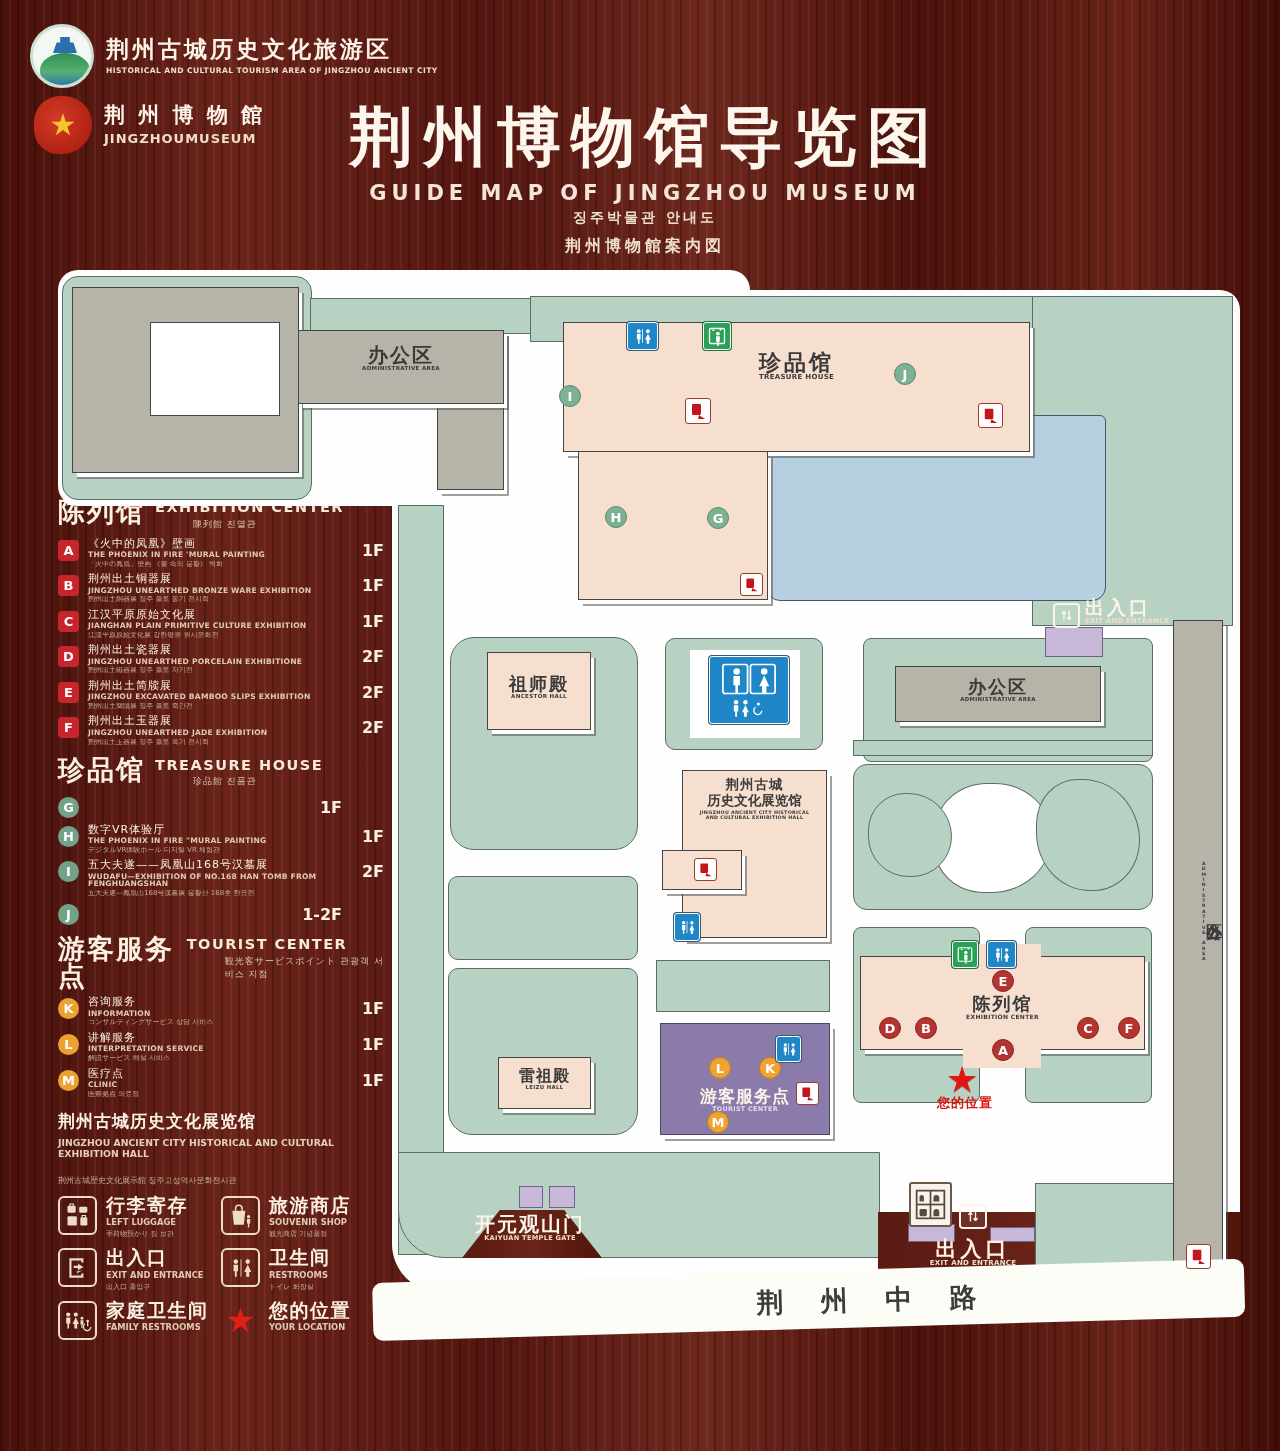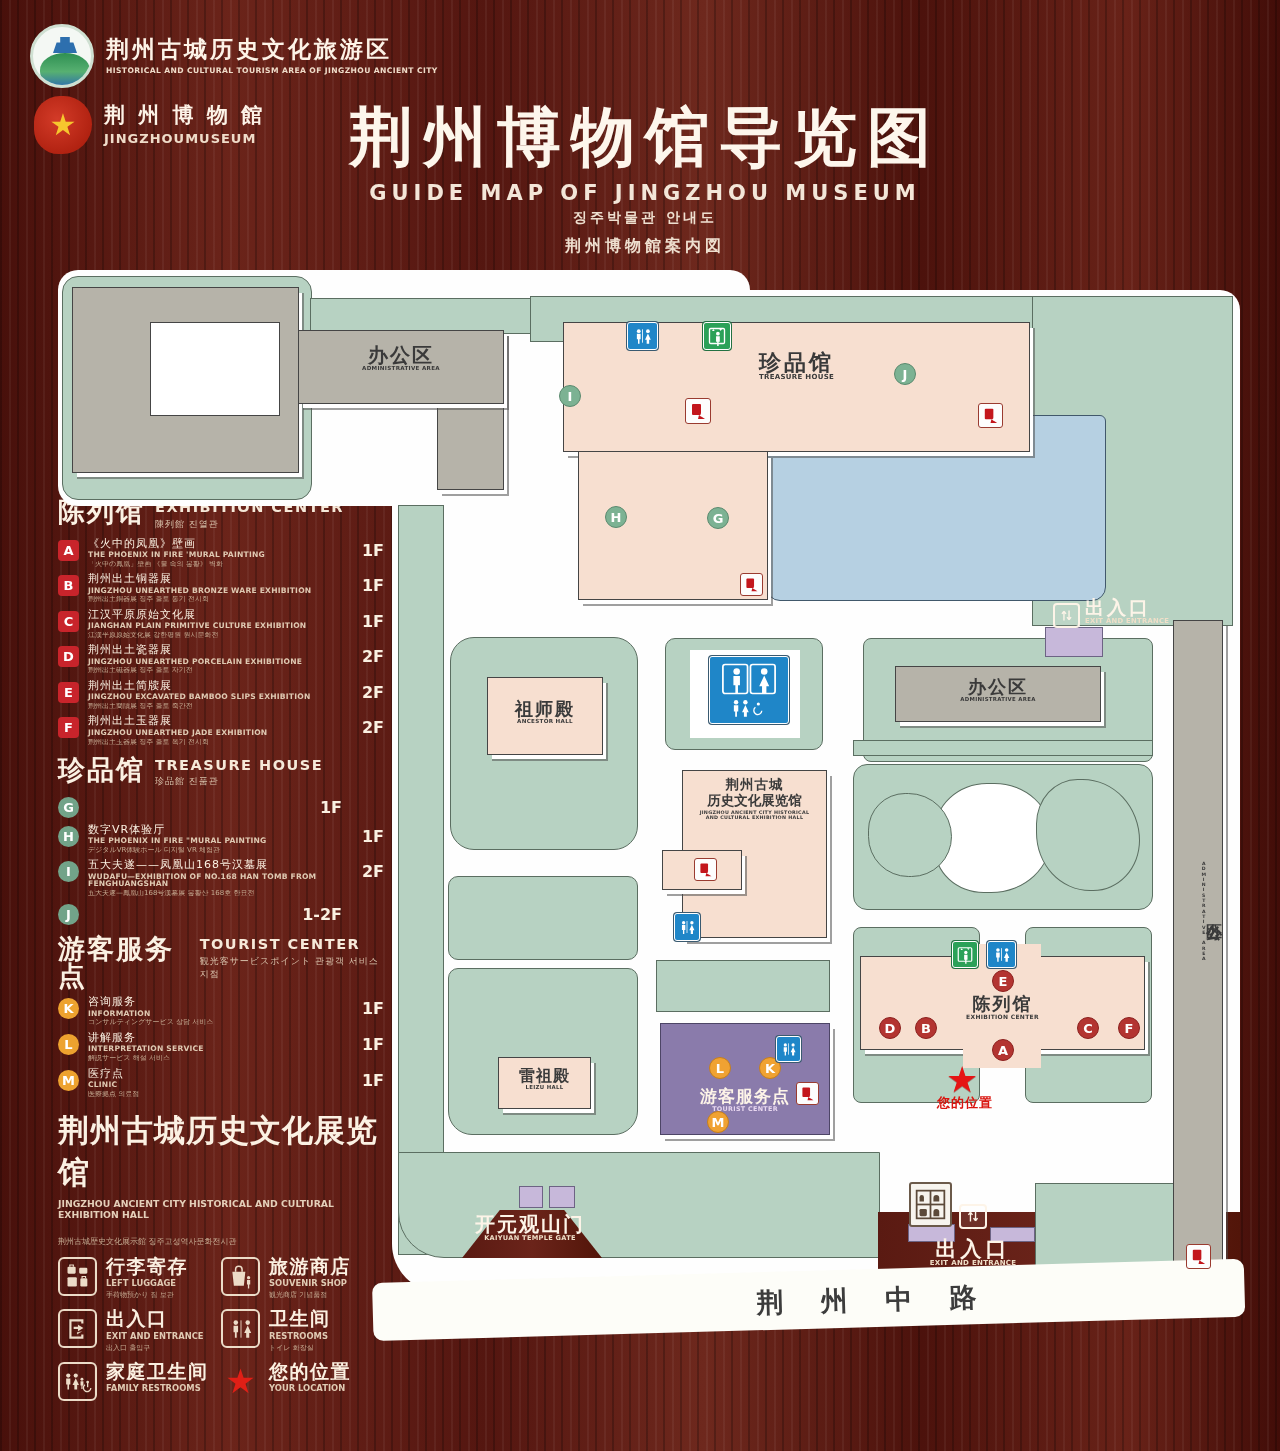--- a/index.html
+++ b/index.html
@@ -23,33 +23,33 @@
   #sub-en{font-size:21px;font-weight:700;letter-spacing:5px;margin-top:10px;color:#f3e6d8;}
   #sub-jp{font-size:16px;font-weight:700;letter-spacing:4px;margin-top:9px;color:#eedfcf;}
   #sub-kr{font-size:14px;font-weight:700;letter-spacing:3px;margin-top:4px;color:#eedfcf;}
   
   #sidebar{left:58px;top:498px;width:326px;color:#f2e4d4;}
   .sec-head{display:flex;align-items:flex-start;gap:10px;margin-bottom:7px;margin-top:10px;}
   .sec-head:first-child{margin-top:0;}
   .sec-zh{font-size:27px;font-weight:800;letter-spacing:2px;color:#fbf1e3;line-height:1;}
   .sec-en{display:flex;flex-direction:column;padding-top:2px;}
   .sec-en b{font-size:14.5px;letter-spacing:1.5px;color:#f6e9d9;line-height:1;}
-  .sec-en i{font-style:normal;font-size:9px;color:#d9c3ac;margin-top:3px;letter-spacing:1px;}
+  .sec-en i{font-style:normal;font-size:9px;color:#d9c3ac;margin-top:3px;letter-spacing:1px;padding-left:38px;}
   .leg-item{display:grid;grid-template-columns:30px 1fr 42px;align-items:start;margin-bottom:5.5px;}
   .badge{width:21px;height:21px;display:flex;align-items:center;justify-content:center;color:#fff;font-weight:800;font-size:13px;margin-top:2px;}
   .b-red{background:#c8242b;border-radius:4px;}
   .b-green{background:#72a389;border-radius:50%;}
   .b-orange{background:#eda22f;border-radius:50%;}
   .leg-txt{line-height:1;}
   .leg-txt .zh{display:block;font-size:11px;font-weight:400;color:#fbf0e1;letter-spacing:1px;}
   .leg-txt .en{display:block;font-size:7.6px;font-weight:700;color:#dfc9b2;margin-top:2.5px;letter-spacing:.2px;}
   .leg-txt .sub{display:block;font-size:7px;color:#c5ab92;margin-top:2px;white-space:nowrap;overflow:hidden;}
   .floor{font-size:16px;font-weight:800;color:#fbf0e1;text-align:right;padding-top:3px;}
   #hall-note{margin-top:12px;margin-bottom:10px;}
-  #hall-note .zh{font-size:31px;font-weight:800;color:#fbf1e3;letter-spacing:1px;}
+  #hall-note .zh{font-size:17px;font-weight:800;color:#fbf1e3;letter-spacing:1px;}
   #hall-note .en{font-size:9.3px;font-weight:700;color:#e4cfb9;margin-top:4px;}
   #hall-note .sub{font-size:8px;color:#c5ab92;margin-top:16px;}
   #icon-grid{display:grid;grid-template-columns:163px 163px;row-gap:9px;}
   .ico-item{display:flex;gap:9px;align-items:flex-start;}
   .ico-box{width:39px;height:39px;border:2px solid #ecdcc8;border-radius:6px;display:flex;align-items:center;justify-content:center;flex:0 0 auto;color:#ecdcc8;}
   .ico-box.noborder{border:none;}
   .ico-box .star{color:#e01f16;font-size:34px;line-height:1;}
   .ico-txt .zh{display:block;font-size:19px;font-weight:800;color:#fbf0e1;letter-spacing:1.5px;line-height:1;}
   .ico-txt .en{display:block;font-size:8.4px;font-weight:700;color:#e0cab3;margin-top:2.5px;}
   .ico-txt .sub{display:block;font-size:7px;color:#c5ab92;margin-top:2px;white-space:nowrap;}
@@ -158,21 +158,21 @@
   <div class="abs bld bld-gray" style="left:437px;top:330px;width:67px;height:160px;z-index:3;"></div>
 
   <div class="abs bld bld-pink" style="left:563px;top:322px;width:467px;height:130px;z-index:4;">
     <div class="mlabel" style="left:0;right:0;top:28px;">
       <span style="font-size:22px;letter-spacing:3px;">珍品馆</span>
       <span class="en" style="font-size:7px;">TREASURE HOUSE</span>
     </div>
   </div>
   <div class="abs bld bld-pink" style="left:578px;top:452px;width:190px;height:148px;border-top:none;z-index:4;"></div>
 
-  <div class="abs bld bld-pink" style="left:487px;top:677px;width:116px;height:78px;z-index:4;">
+  <div class="abs bld bld-pink" style="left:487px;top:652px;width:104px;height:78px;z-index:4;">
     <div class="mlabel" style="left:0;right:0;top:22px;">
       <span style="font-size:18px;letter-spacing:2px;">祖师殿</span>
       <span class="en" style="font-size:5.6px;">ANCESTOR HALL</span>
     </div>
   </div>
   <div class="abs bld bld-pink" style="left:498px;top:1057px;width:93px;height:52px;z-index:4;">
     <div class="mlabel" style="left:0;right:0;top:10px;">
       <span style="font-size:16px;letter-spacing:1px;">雷祖殿</span>
       <span class="en" style="font-size:5.4px;">LEIZU HALL</span>
     </div>

